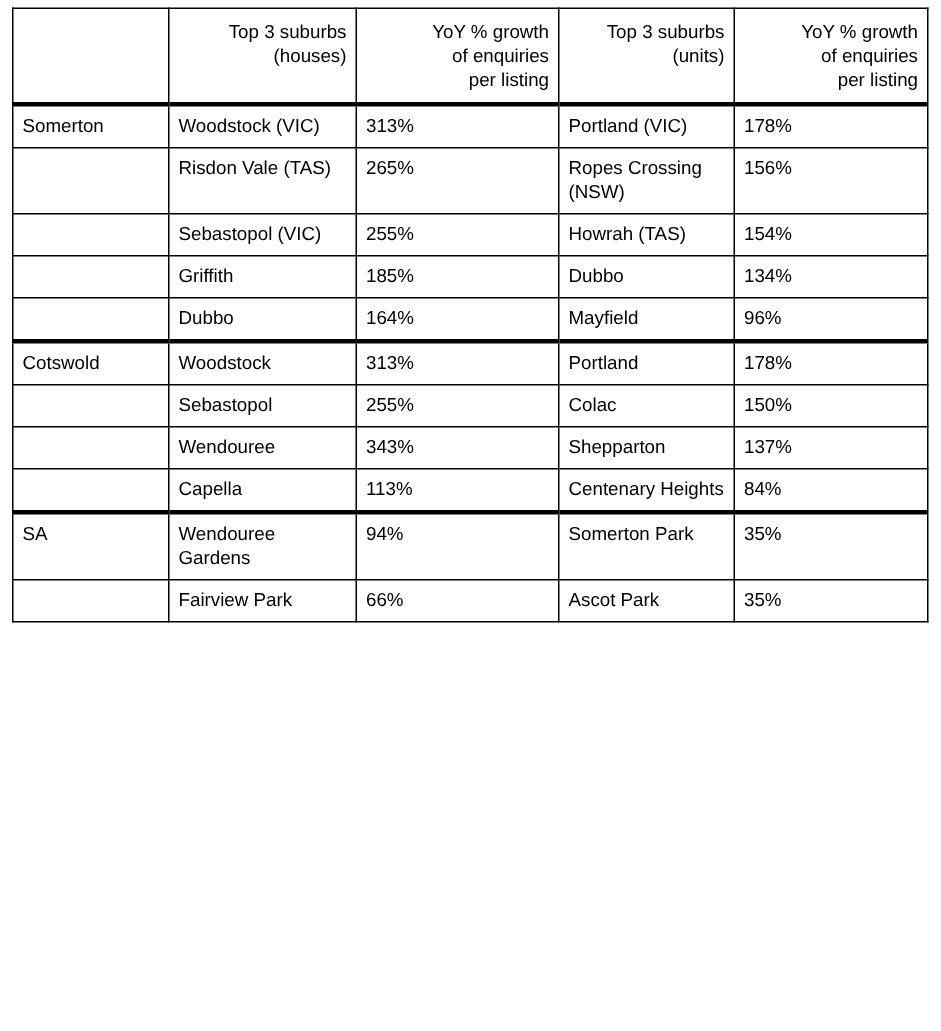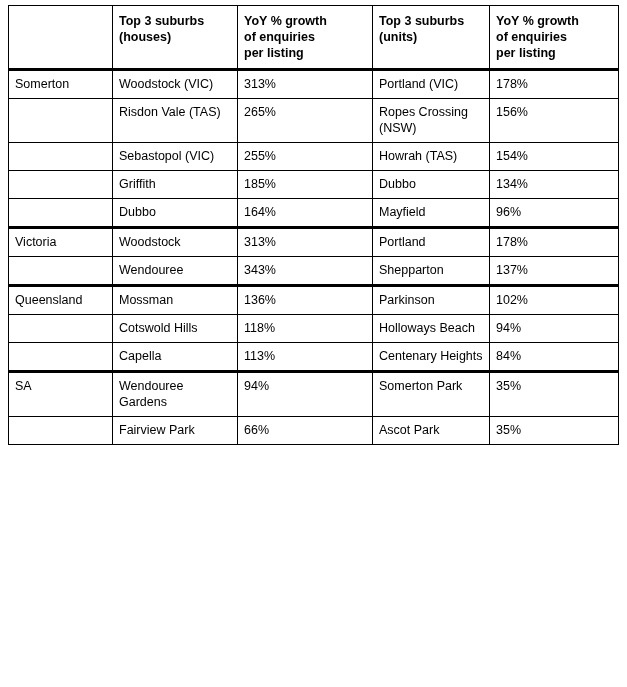--- a/index.html
+++ b/index.html
@@ -36,23 +36,24 @@
     text-align: left;
   }
   col.c0 { width: 104px; }
   col.c1 { width: 125px; }
   col.c2 { width: 135px; }
   col.c3 { width: 117px; }
   col.c4 { width: 129px; }
 
   
   tr.header-row td {
-    font-weight: bold;
+    font-weight: normal;
     padding-top: 7px;
     padding-bottom: 7px;
+    text-align: right;
   }
   
   td.region-cell {
     font-weight: bold;
   }
   
   tr.group-start td {
     border-top: 3px solid #000000;
   }
   tr.header-row td {
@@ -128,48 +129,41 @@
       </tr>
       <tr>
         <td class="region-cell empty-cell"></td>
         <td>Dubbo</td>
         <td>164%</td>
         <td>Mayfield</td>
         <td>96%</td>
       </tr>
 
       <tr class="group-start">
-        <td class="region-cell">Victoria</td>
+        <td class="region-cell">Cotswold</td>
         <td>Woodstock</td>
         <td>313%</td>
         <td>Portland</td>
         <td>178%</td>
+      </tr>
+      <tr>
+        <td class="region-cell empty-cell"></td>
+        <td>Sebastopol</td>
+        <td>255%</td>
+        <td>Colac</td>
+        <td>150%</td>
       </tr>
       <tr>
         <td class="region-cell empty-cell"></td>
         <td>Wendouree</td>
         <td>343%</td>
         <td>Shepparton</td>
         <td>137%</td>
       </tr>
 
-      <tr class="group-start">
-        <td class="region-cell">Queensland</td>
-        <td>Mossman</td>
-        <td>136%</td>
-        <td>Parkinson</td>
-        <td>102%</td>
-      </tr>
-      <tr>
-        <td class="region-cell empty-cell"></td>
-        <td>Cotswold Hills</td>
-        <td>118%</td>
-        <td>Holloways Beach</td>
-        <td>94%</td>
-      </tr>
       <tr>
         <td class="region-cell empty-cell"></td>
         <td>Capella</td>
         <td>113%</td>
         <td>Centenary Heights</td>
         <td>84%</td>
       </tr>
 
       <tr class="group-start">
         <td class="region-cell">SA</td>

